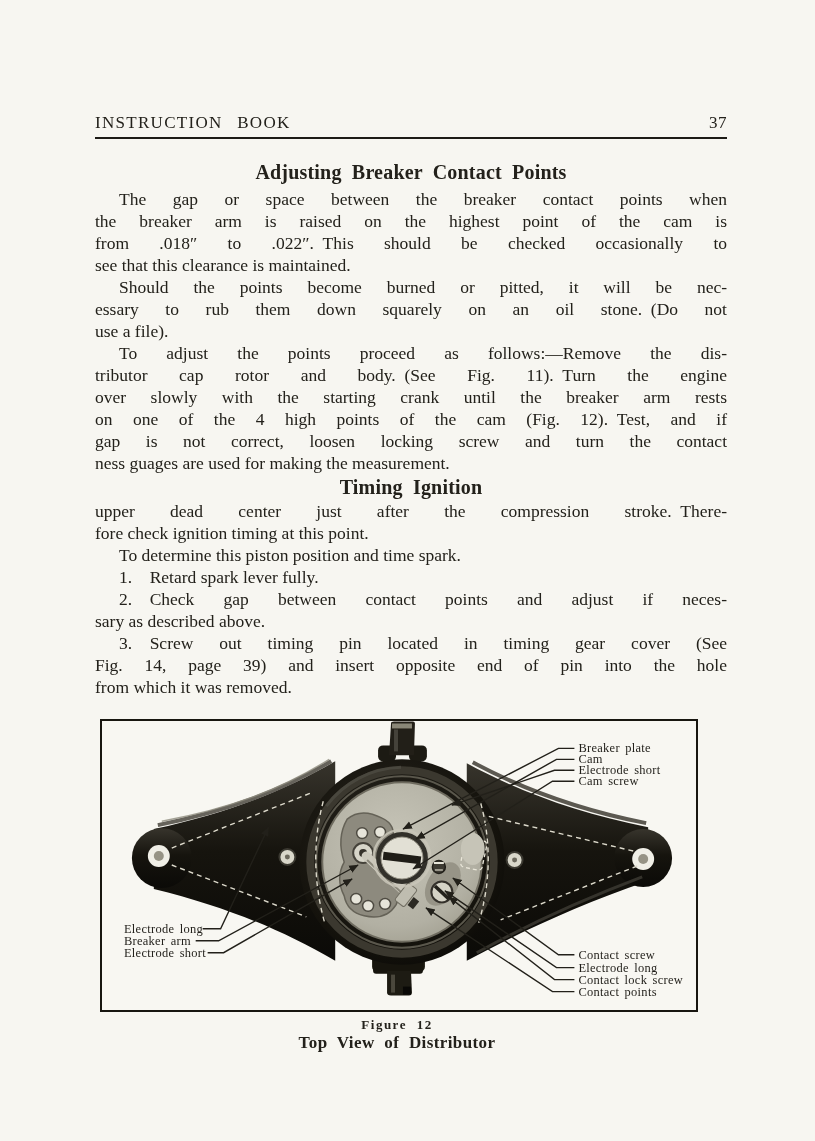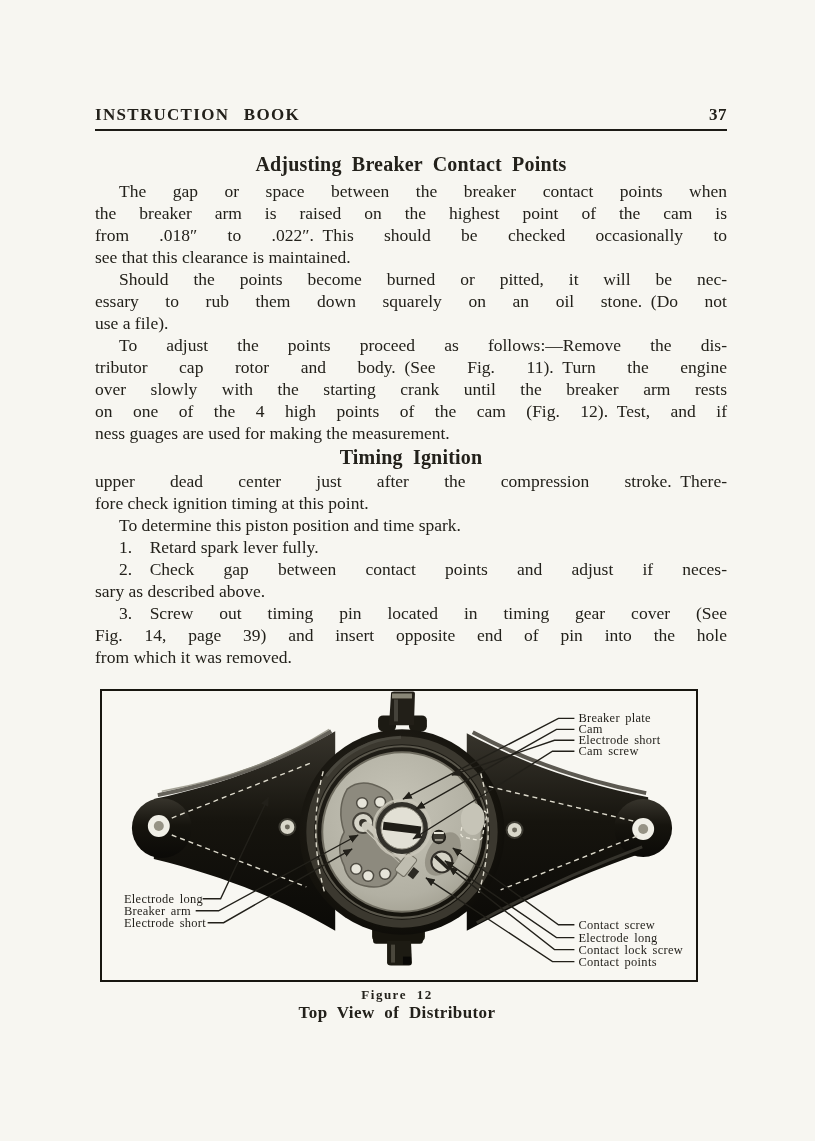--- a/index.html
+++ b/index.html
@@ -8,24 +8,24 @@
     width:815px;height:1141px;
     background:#f7f6f1;
     font-family:"Liberation Serif", serif;
     color:#23211b;
     overflow:hidden;
     margin:0 auto;
   }
   .content{position:absolute;left:95px;top:104px;width:632px;}
   .running-head{
     display:flex;justify-content:space-between;align-items:baseline;
-    font-weight:bold;font-size:17px;line-height:22px;
+    font-weight:normal;font-size:17px;line-height:22px;
   }
   .running-head .rh-title{letter-spacing:1.3px;word-spacing:9px;}
-  .running-head .rh-page{letter-spacing:0.5px;}
+  .running-head .rh-page{letter-spacing:0.5px;margin-top:8px;}
   .head-rule{height:2px;background:#1d1b16;margin-top:3px;}
   h2.sec-heading{
     margin:0;text-align:center;font-size:20px;line-height:26px;
     font-weight:bold;word-spacing:5px;letter-spacing:0.2px;
   }
   h2.first-heading{margin-top:20px;margin-bottom:3px;}
   .body-lines{font-size:17.5px;}
   .line{
     line-height:22px;height:22px;
     text-align:justify;text-align-last:justify;
@@ -70,20 +70,21 @@
       <div class="line last">see that this clearance is maintained.</div>
 
       <div class="line first">Should the points become burned or pitted, it will be nec-</div>
       <div class="line">essary to rub them down squarely on an oil stone. (Do not</div>
       <div class="line last">use a file).</div>
 
       <div class="line first">To adjust the points proceed as follows:—Remove the dis-</div>
       <div class="line">tributor cap rotor and body. (See Fig. 11). Turn the engine</div>
       <div class="line">over slowly with the starting crank until the breaker arm rests</div>
       <div class="line">on one of the 4 high points of the cam (Fig. 12). Test, and if</div>
+      <div class="line">gap is not correct, loosen locking screw and turn the contact</div>
       <div class="line last">ness guages are used for making the measurement.</div>
     </div>
 
     <h2 class="sec-heading">Timing Ignition</h2>
 
     <div class="body-lines">
       <div class="line">upper dead center just after the compression stroke. There-</div>
       <div class="line last">fore check ignition timing at this point.</div>
 
       <div class="line first last">To determine this piston position and time spark.</div>

